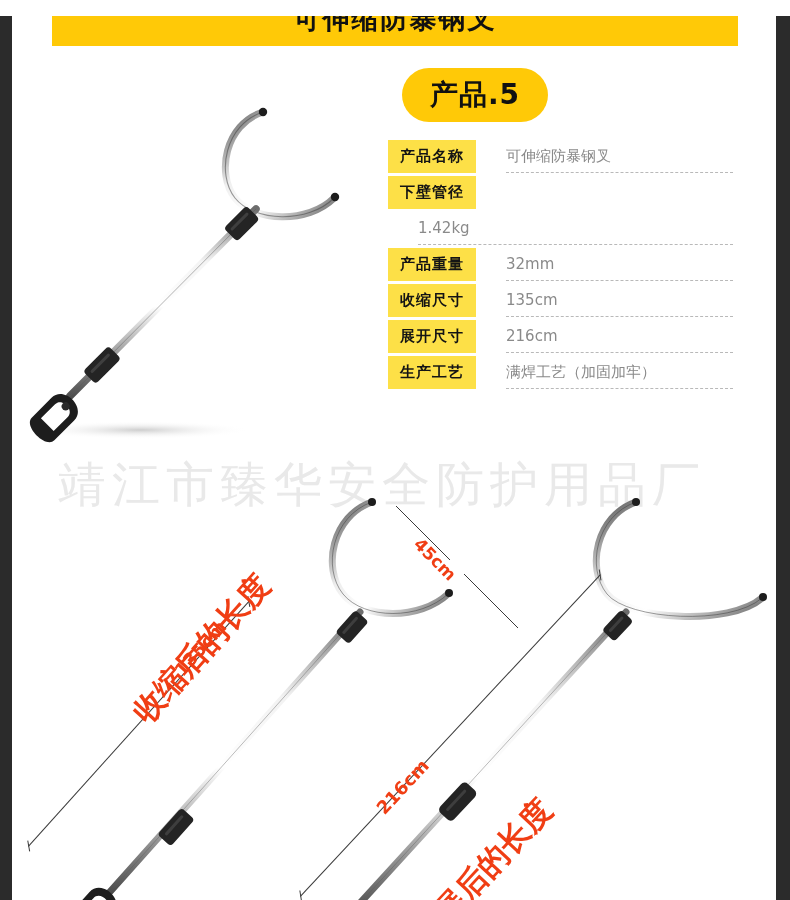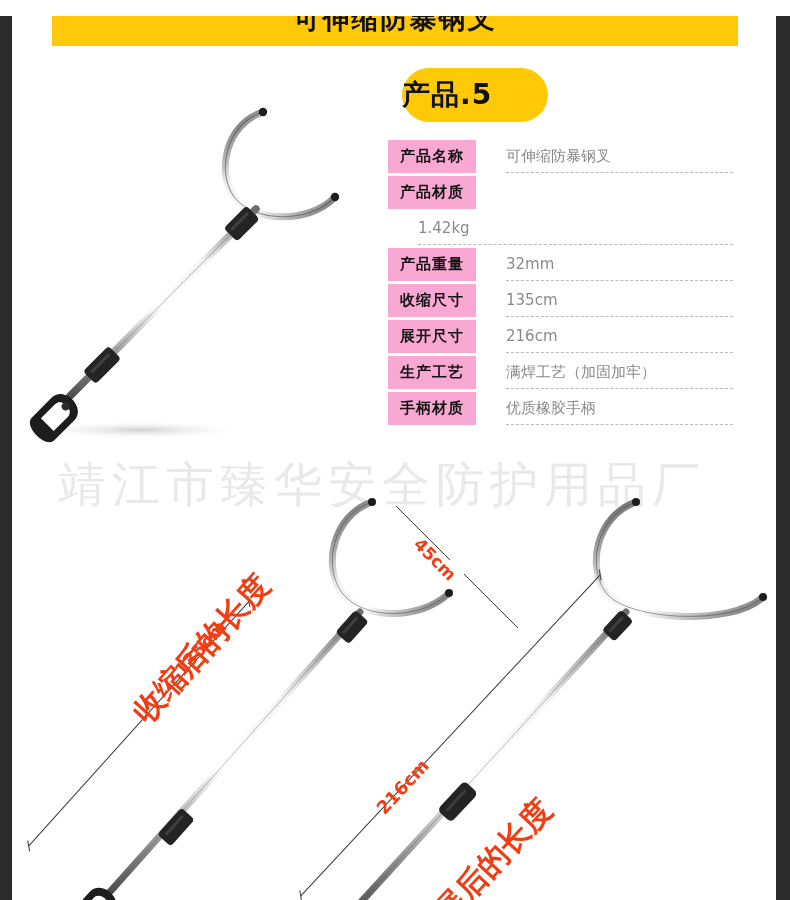--- a/index.html
+++ b/index.html
@@ -25,29 +25,29 @@
   }
   .top-banner .txt{
     font-size:27px;font-weight:bold;color:#111;letter-spacing:2px;
     white-space:nowrap;line-height:1;
   }
 
   
   .badge{
     position:absolute;left:402px;top:52px;width:146px;height:54px;
     background:#FFC907;border-radius:27px;
-    display:flex;align-items:center;
+    display:flex;align-items:center;justify-content:center;
   }
   .badge .txt{font-size:28px;font-weight:bold;color:#111;letter-spacing:1px;}
 
   
   .spec{position:absolute;left:388px;top:124px;width:345px;}
   .spec-row{display:flex;align-items:flex-start;margin-bottom:3px;height:33px;}
   .spec-key{
-    width:88px;height:33px;background:#f9a8d4;
+    width:88px;height:33px;background:#fde047;
     display:flex;align-items:center;justify-content:center;
     font-size:15px;font-weight:bold;color:#141414;letter-spacing:1px;
     flex:0 0 88px;
   }
   .spec-val-wrap{
     flex:1;margin-left:30px;height:33px;
     display:flex;align-items:center;
     border-bottom:1px dashed #b9b9b9;
     box-sizing:border-box;
   }
@@ -145,21 +145,21 @@
   </div>
 
   <div class="spec">
     <div class="spec-row">
       <div class="spec-key">产品名称</div>
       <div class="spec-val-wrap">
         <span class="spec-val">可伸缩防暴钢叉</span>
       </div>
     </div>
     <div class="spec-row">
-      <div class="spec-key">产品材质</div>
+      <div class="spec-key">下壁管径</div>
     </div>
     <div class="spec-row">
       <div class="spec-val-wrap">
         <span class="spec-val">1.42kg</span>
       </div>
     </div>
     <div class="spec-row">
       <div class="spec-key">产品重量</div>
       <div class="spec-val-wrap">
         <span class="spec-val">32mm</span>
@@ -174,26 +174,20 @@
     <div class="spec-row">
       <div class="spec-key">展开尺寸</div>
       <div class="spec-val-wrap">
         <span class="spec-val">216cm</span>
       </div>
     </div>
     <div class="spec-row">
       <div class="spec-key">生产工艺</div>
       <div class="spec-val-wrap">
         <span class="spec-val">满焊工艺（加固加牢）</span>
-      </div>
-    </div>
-    <div class="spec-row">
-      <div class="spec-key">手柄材质</div>
-      <div class="spec-val-wrap">
-        <span class="spec-val">优质橡胶手柄</span>
       </div>
     </div>
   </div>
 
   <div class="watermark">靖江市臻华安全防护用品厂</div>
 
   <svg class="photo" style="left:60px;top:478px;" width="420" height="422" viewBox="0 0 420 422">
     <defs>
       <linearGradient id="steelC" x1="0" y1="0" x2="0" y2="1">
         <stop offset="0%" stop-color="#6d6d6d"></stop>

